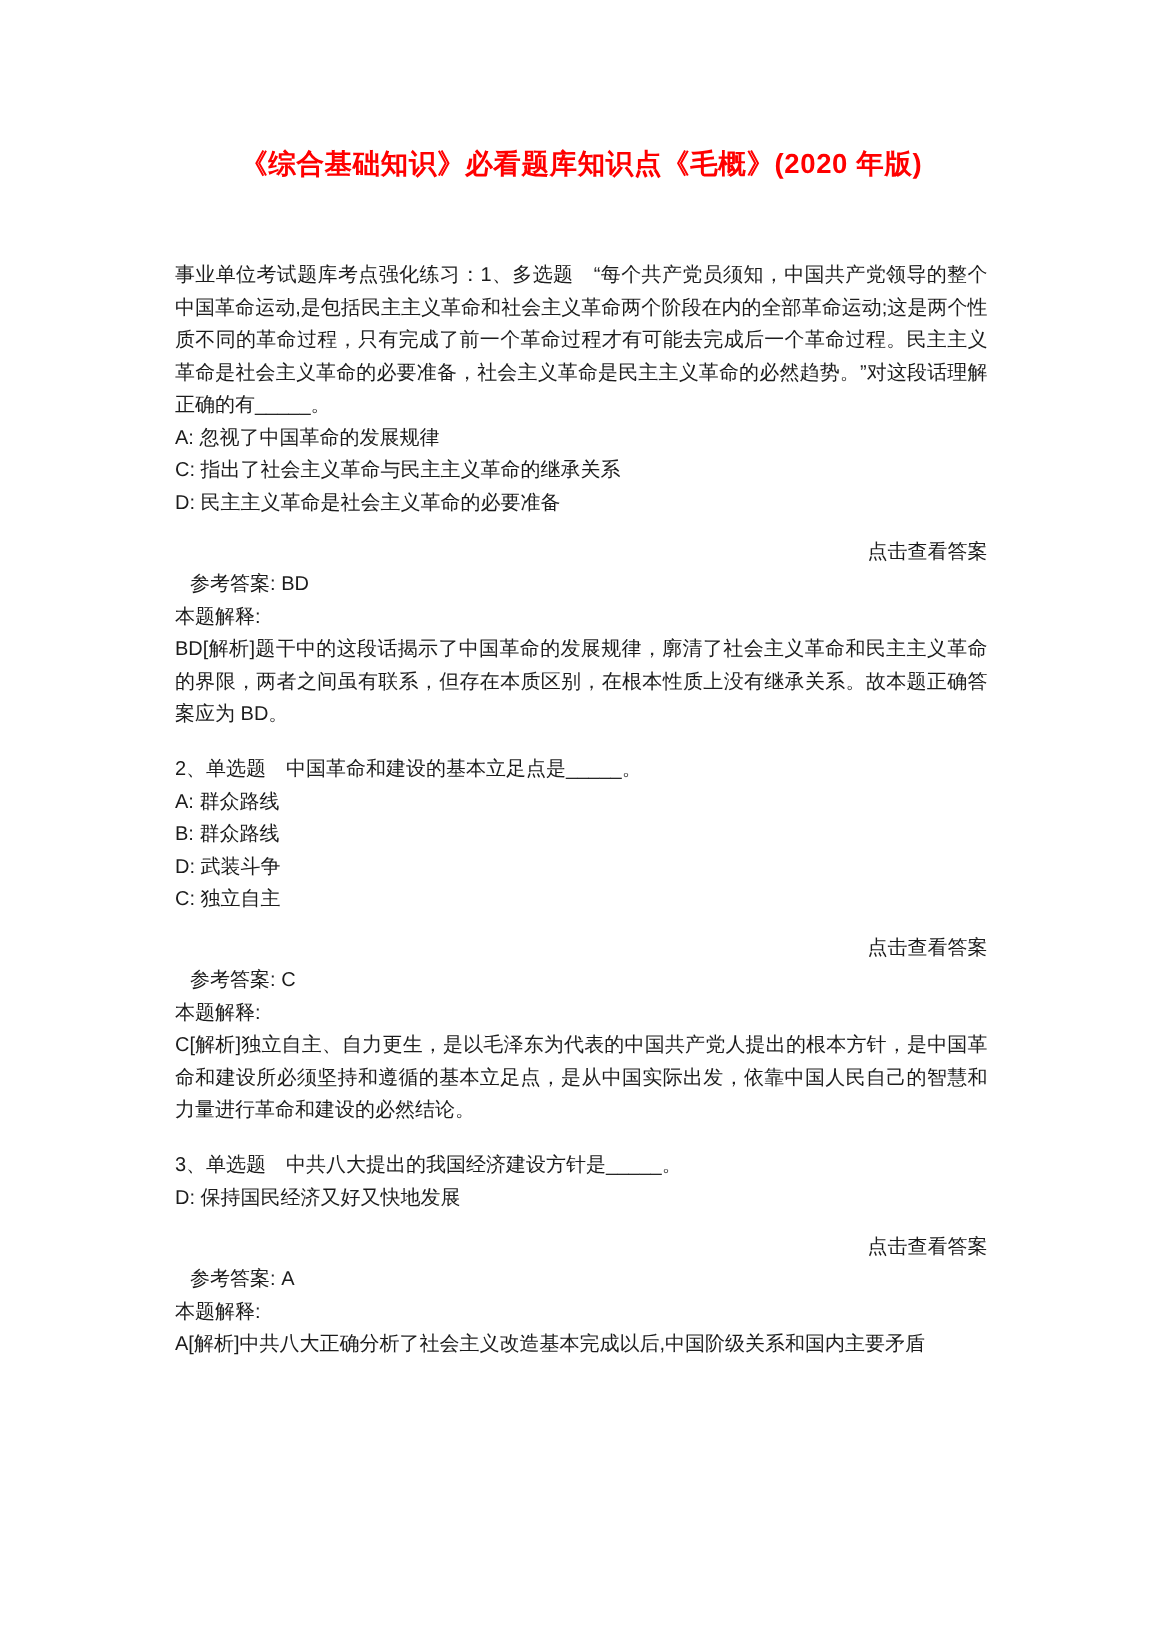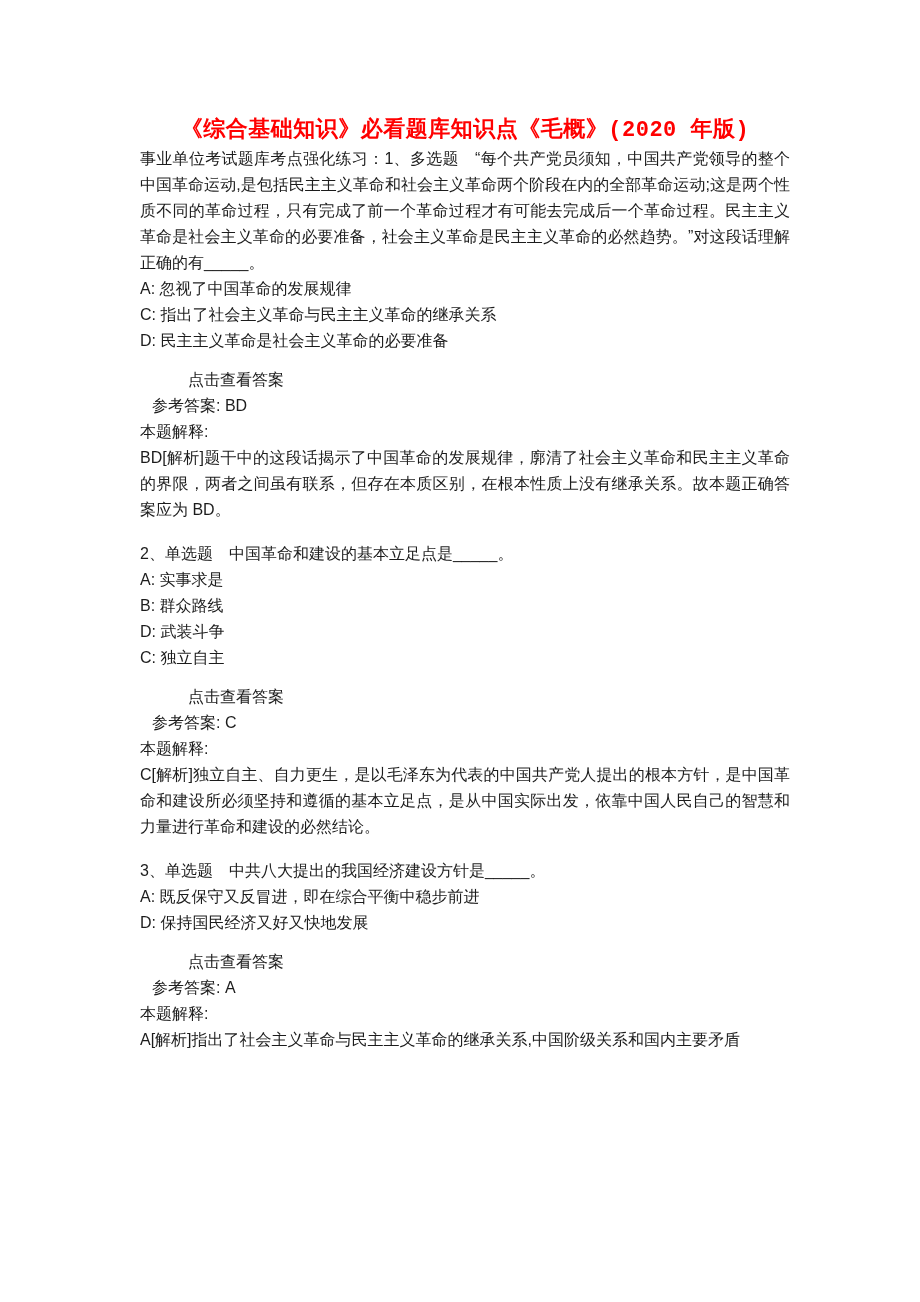--- a/index.html
+++ b/index.html
@@ -20,42 +20,43 @@
     margin: 0;
     padding-top: 116px;
     width: 650px;
     margin-left: 140px;
     text-align: center;
     color: #ff0000;
     font-size: 22px;
     line-height: 30px;
     font-weight: bold;
     letter-spacing: 0.5px;
-    font-family: Liberation Mono, monospace;
   }
   .content {
     width: 650px;
     margin-left: 140px;
+    margin-top: 62px;
     font-size: 16px;
     line-height: 26px;
   }
   .content p {
     margin: 0;
     padding: 0;
   }
   .justify {
     text-align: justify;
     text-justify: inter-ideograph;
   }
   .question-block + .question-block {
     margin-top: 18px;
   }
   .reveal-line {
     margin-top: 13px !important;
     padding-left: 48px !important;
+    text-align: right;
   }
   .ref-line {
     padding-left: 12px !important;
   }
 </style>
 </head>
 <body>
 
 <div class="page">
 
@@ -69,34 +70,33 @@
       <p>C: 指出了社会主义革命与民主主义革命的继承关系</p>
       <p>D: 民主主义革命是社会主义革命的必要准备</p>
       <p class="reveal-line">点击查看答案</p>
       <p class="ref-line"><span>参考答案:</span> <span>BD</span></p>
       <p>本题解释:</p>
       <p class="justify">BD[解析]题干中的这段话揭示了中国革命的发展规律，廓清了社会主义革命和民主主义革命的界限，两者之间虽有联系，但存在本质区别，在根本性质上没有继承关系。故本题正确答案应为 BD。</p>
     </section>
 
     <section class="question-block">
       <p class="justify">2、单选题　中国革命和建设的基本立足点是_____。</p>
-      <p>A: 实事求是</p>
+      <p>A: 群众路线</p>
       <p>B: 群众路线</p>
       <p>D: 武装斗争</p>
       <p>C: 独立自主</p>
       <p class="reveal-line">点击查看答案</p>
       <p class="ref-line"><span>参考答案:</span> <span>C</span></p>
       <p>本题解释:</p>
       <p class="justify">C[解析]独立自主、自力更生，是以毛泽东为代表的中国共产党人提出的根本方针，是中国革命和建设所必须坚持和遵循的基本立足点，是从中国实际出发，依靠中国人民自己的智慧和力量进行革命和建设的必然结论。</p>
     </section>
 
     <section class="question-block">
       <p class="justify">3、单选题　中共八大提出的我国经济建设方针是_____。</p>
-      <p>A: 既反保守又反冒进，即在综合平衡中稳步前进</p>
       <p>D: 保持国民经济又好又快地发展</p>
       <p class="reveal-line">点击查看答案</p>
       <p class="ref-line"><span>参考答案:</span> <span>A</span></p>
       <p>本题解释:</p>
-      <p class="justify">A[解析]指出了社会主义革命与民主主义革命的继承关系,中国阶级关系和国内主要矛盾</p>
+      <p class="justify">A[解析]中共八大正确分析了社会主义改造基本完成以后,中国阶级关系和国内主要矛盾</p>
     </section>
 
   </div>
 </div>
 
 </body></html>

